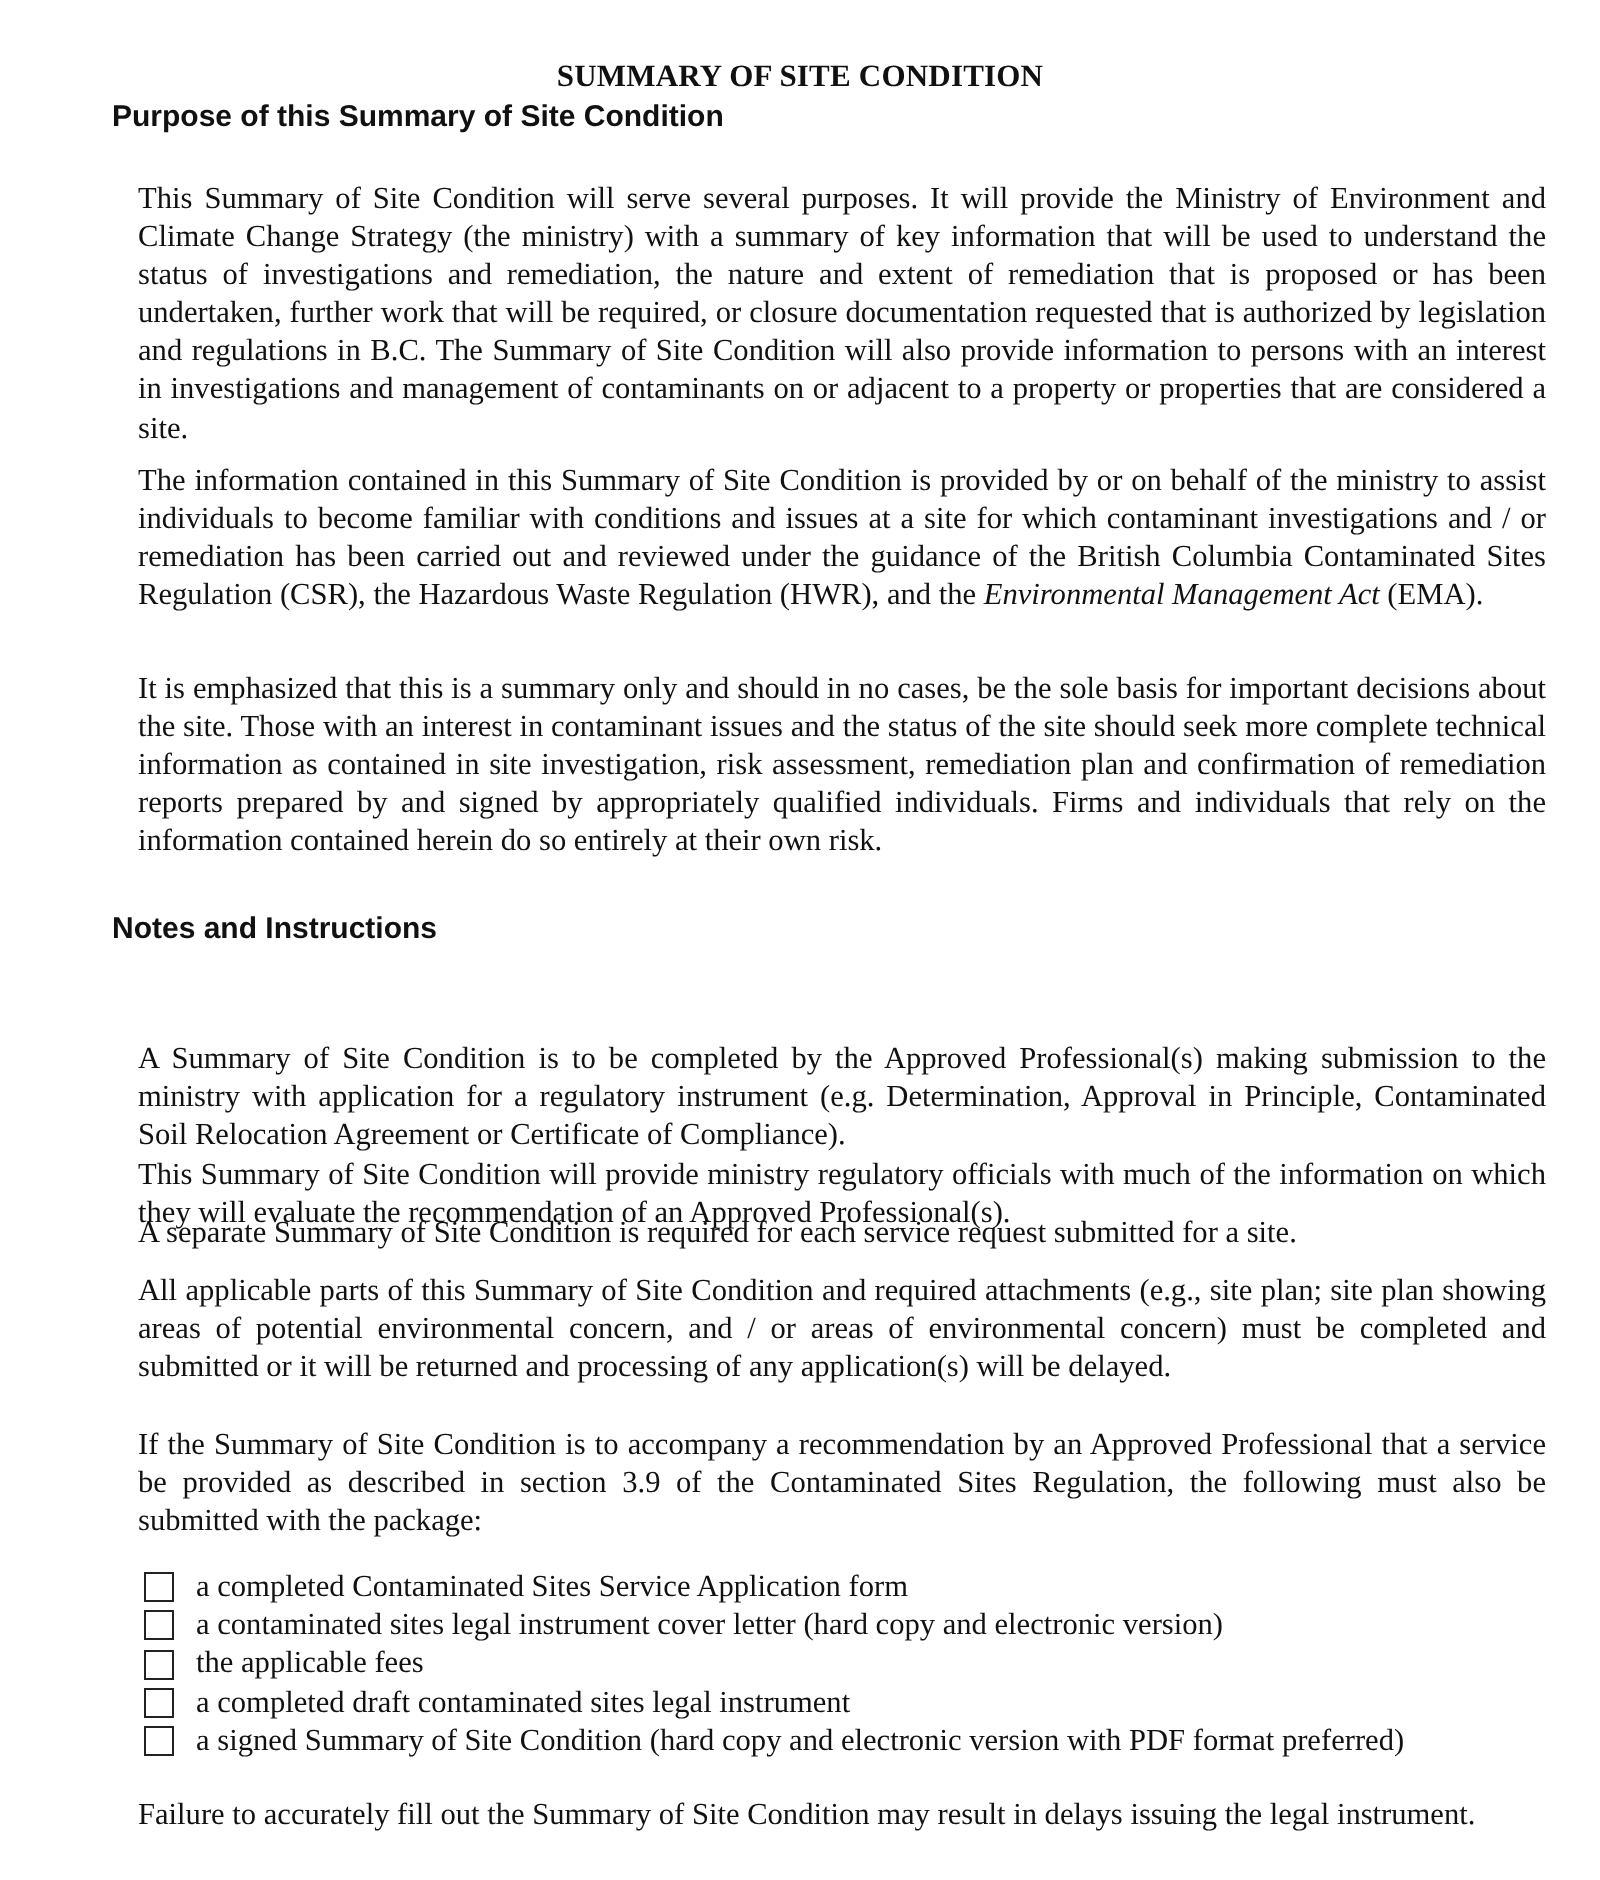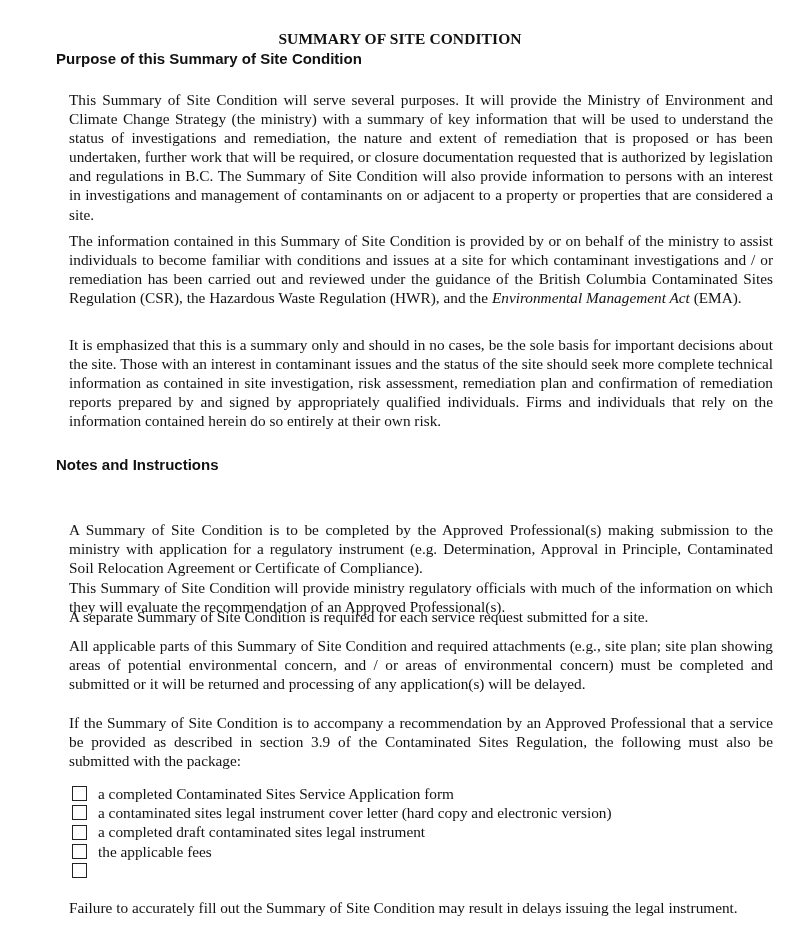--- a/index.html
+++ b/index.html
@@ -45,26 +45,27 @@
     <li class="check-item">
       <span class="checkbox"></span>
       <span>a completed Contaminated Sites Service Application form</span>
     </li>
     <li class="check-item">
       <span class="checkbox"></span>
       <span>a contaminated sites legal instrument cover letter (hard copy and electronic version)</span>
     </li>
     <li class="check-item">
       <span class="checkbox"></span>
+      <span>the applicable fees</span>
+    </li>
+    <li class="check-item">
+      <span class="checkbox"></span>
       <span>a completed draft contaminated sites legal instrument</span>
     </li>
     <li class="check-item">
       <span class="checkbox"></span>
-      <span>the applicable fees</span>
-    </li>
-    <li class="check-item">
-      <span class="checkbox"></span>
+      <span>a signed Summary of Site Condition (hard copy and electronic version with PDF format preferred)</span>
     </li>
   </ul>
 
   <p class="para last-justify" style="top:898px;">Failure to accurately fill out the Summary of Site Condition may result in delays issuing the legal instrument.</p>
 
 </div>
 
 </body></html>

